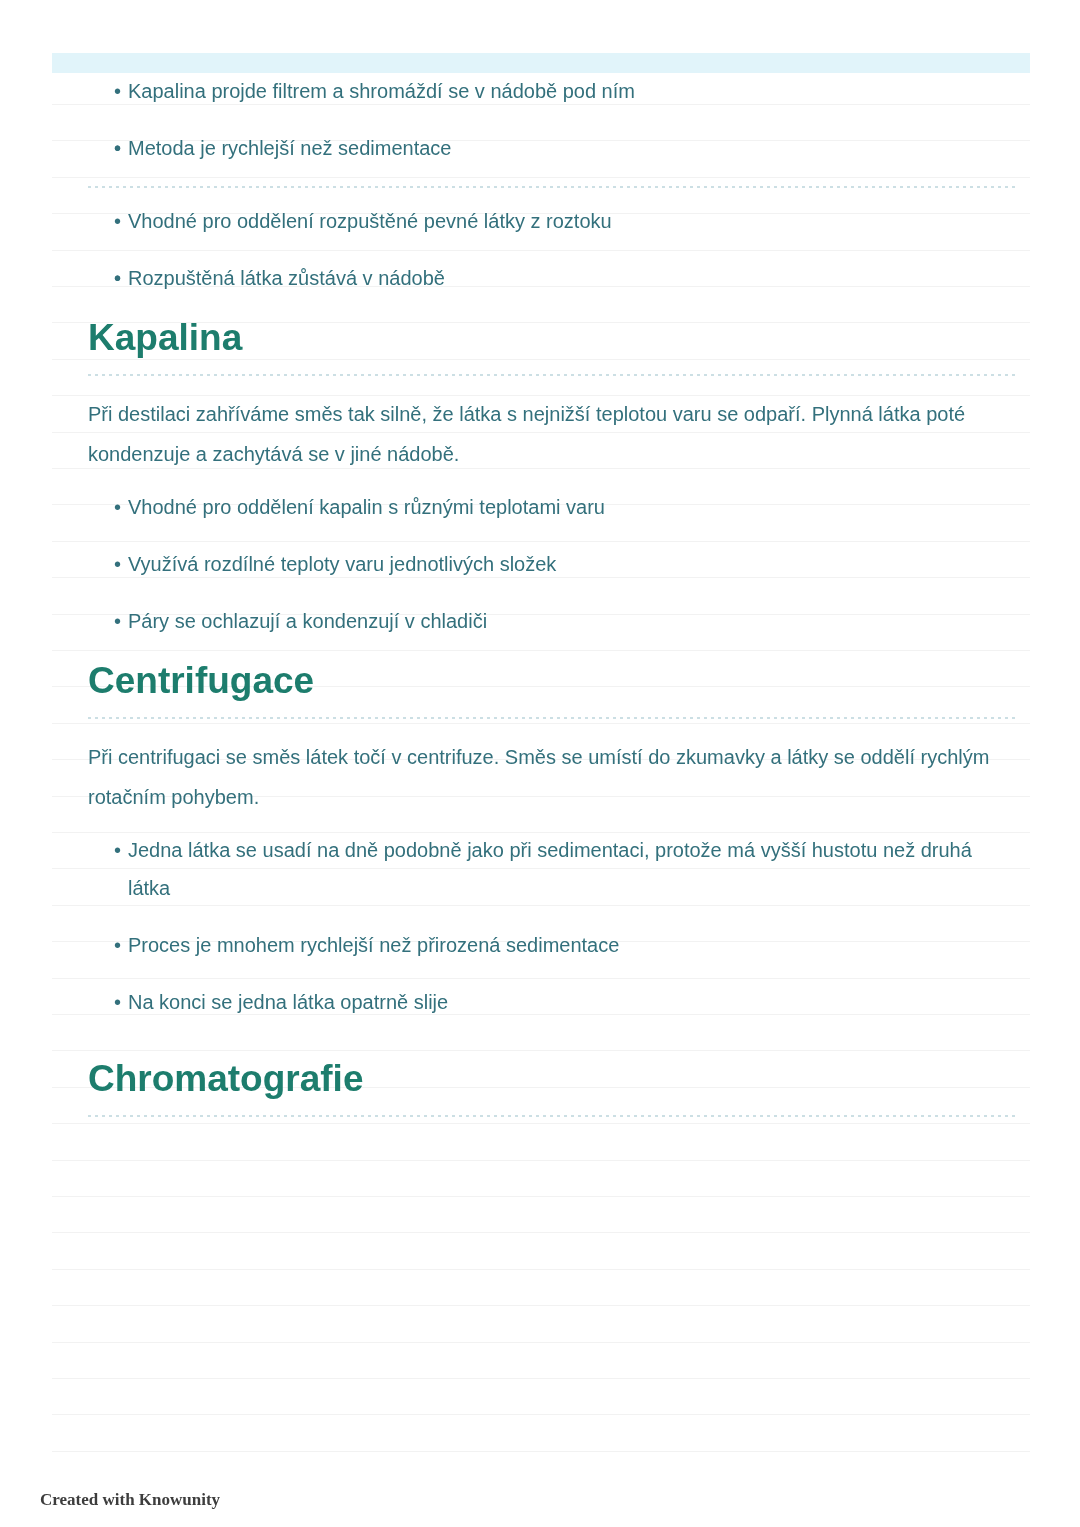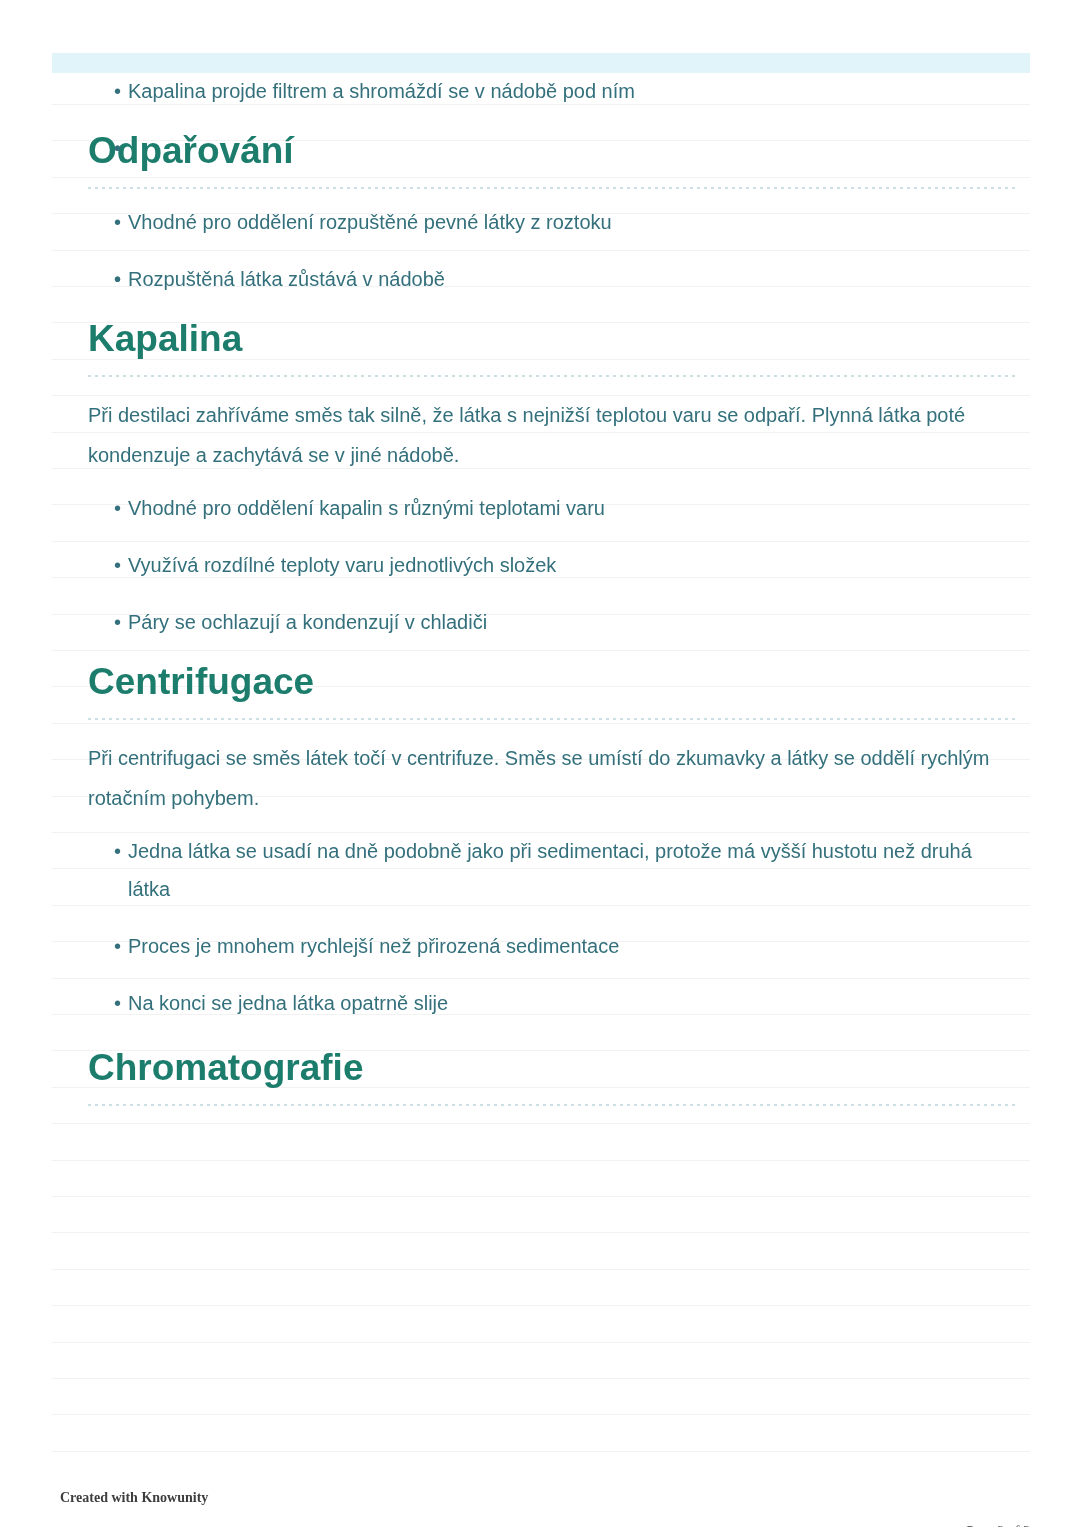--- a/index.html
+++ b/index.html
@@ -33,59 +33,58 @@
   }
   ul.bullets li .dot{
     position:absolute;left:26px;top:0;font-size:20px;line-height:38px;
     color:var(--body-color,#33707c);
   }
 
   section h2{
     margin:15px 0 0 0;font-size:37px;line-height:44px;font-weight:700;
     color:var(--heading-color,#1d7d6d);letter-spacing:0px;
   }
-  section.sec-chromatografie h2{margin-top:24px;}
+  section.sec-chromatografie h2{margin-top:36px;}
   .dotted-line{
     height:2px;margin-top:14px;
     background:repeating-linear-gradient(to right,
       var(--dash-color,#ccdfe4) 0px, var(--dash-color,#ccdfe4) 3px,
       transparent 3px, transparent 7px);
   }
   section p{
     margin:18px 0 0 0;font-size:20px;line-height:40px;
     color:var(--body-color,#33707c);
   }
   section ul.bullets{margin-top:14px;}
 
   .footer{
-    position:absolute;left:60px;right:50px;top:1490px;height:26px;
-    font-family:"Liberation Serif", serif;font-size:14px;color:#444;
+    position:absolute;left:40px;right:50px;top:1490px;height:26px;
+    font-family:"Liberation Serif", serif;font-size:17px;color:#444;
   }
   .footer .footer-left{position:absolute;left:0;top:0;font-weight:700;color:#3d3d3d;}
   .footer .footer-right{position:absolute;right:0;top:0;font-weight:400;color:#555;margin-top:34px;}
 </style>
 </head>
 <body>
 
 <div class="page">
 
   <div class="ruled-lines"></div>
 
   <div class="top-bar"></div>
 
   <div class="content">
 
     <ul class="bullets">
         <li><span class="dot">•</span><span>Kapalina projde filtrem a shromáždí se v nádobě pod ním</span></li>
         <li><span class="dot">•</span></li>
-        <li><span class="dot">•</span></li>
+        <li><span class="dot">•</span><span>Metoda je rychlejší než sedimentace</span></li>
       </ul>
 
     <section class="sec-odparovani">
-      <h2>Odpařování</h2>
       <div class="dotted-line"></div>
       <ul class="bullets">
           <li><span class="dot">•</span><span>Vhodné pro oddělení rozpuštěné pevné látky z roztoku</span></li>
           <li><span class="dot">•</span></li>
           <li><span class="dot">•</span><span>Rozpuštěná látka zůstává v nádobě</span></li>
         </ul>
     </section>
 
     <section class="sec-destilace">
       <h2>Kapalina</h2>

